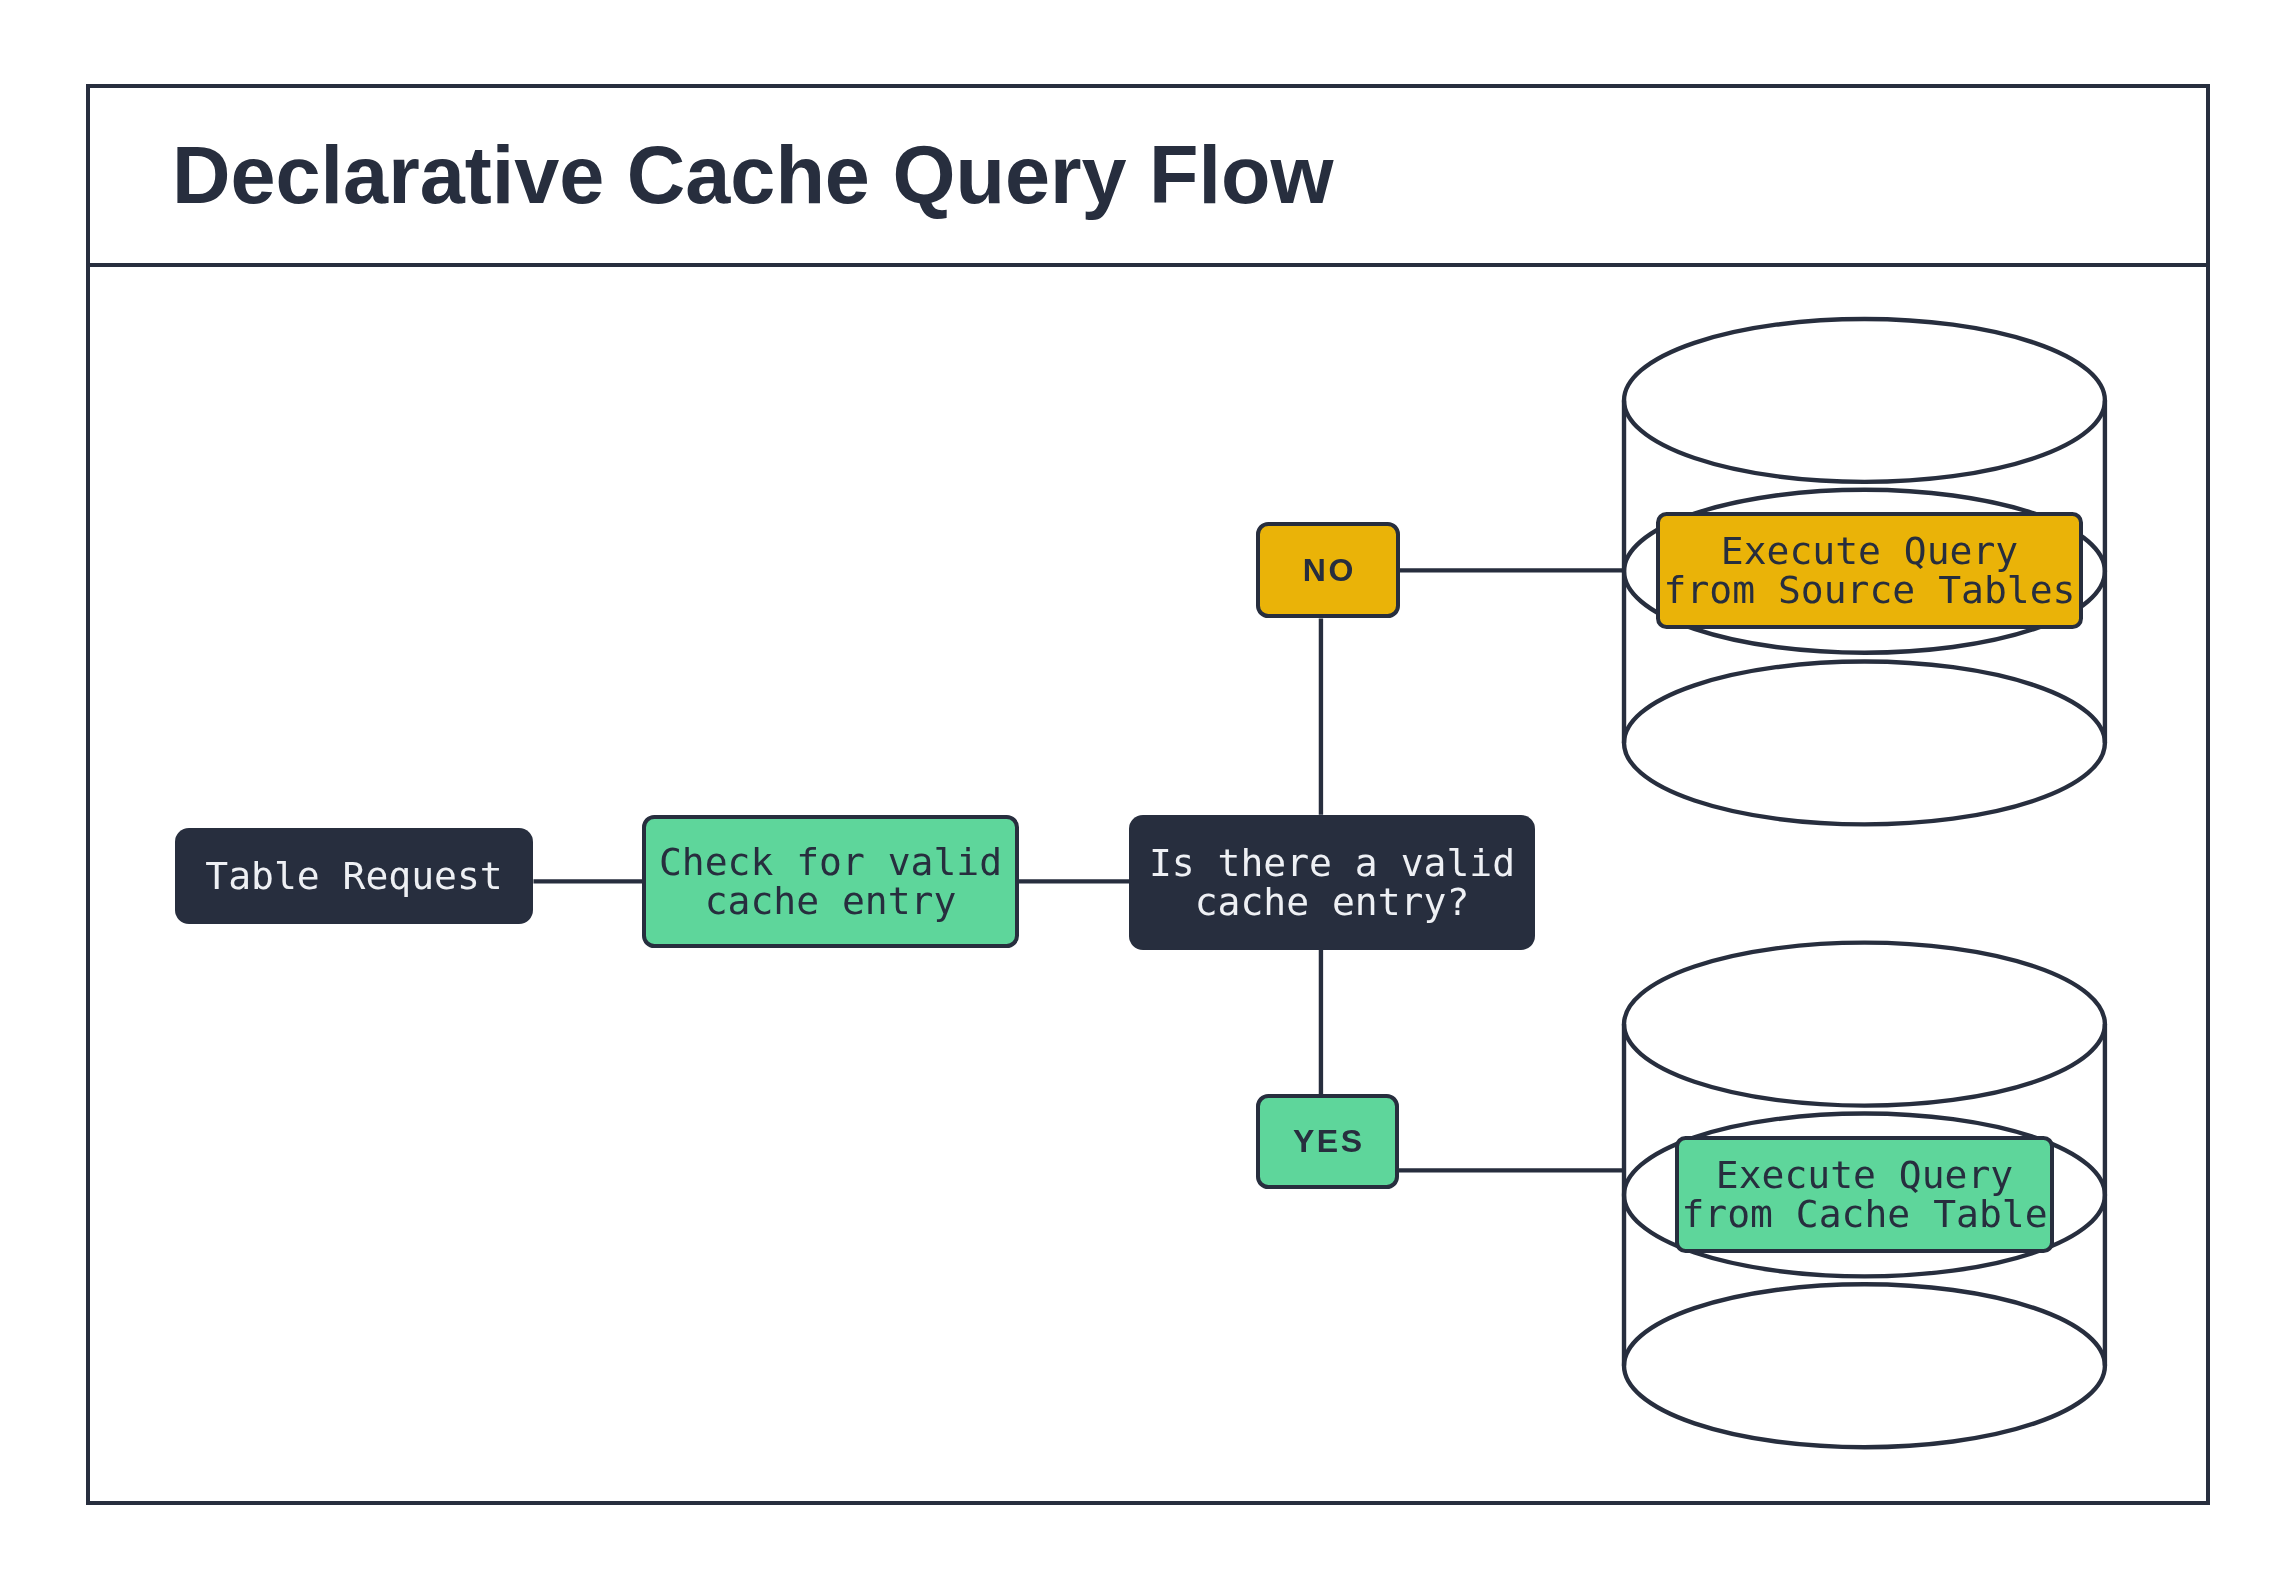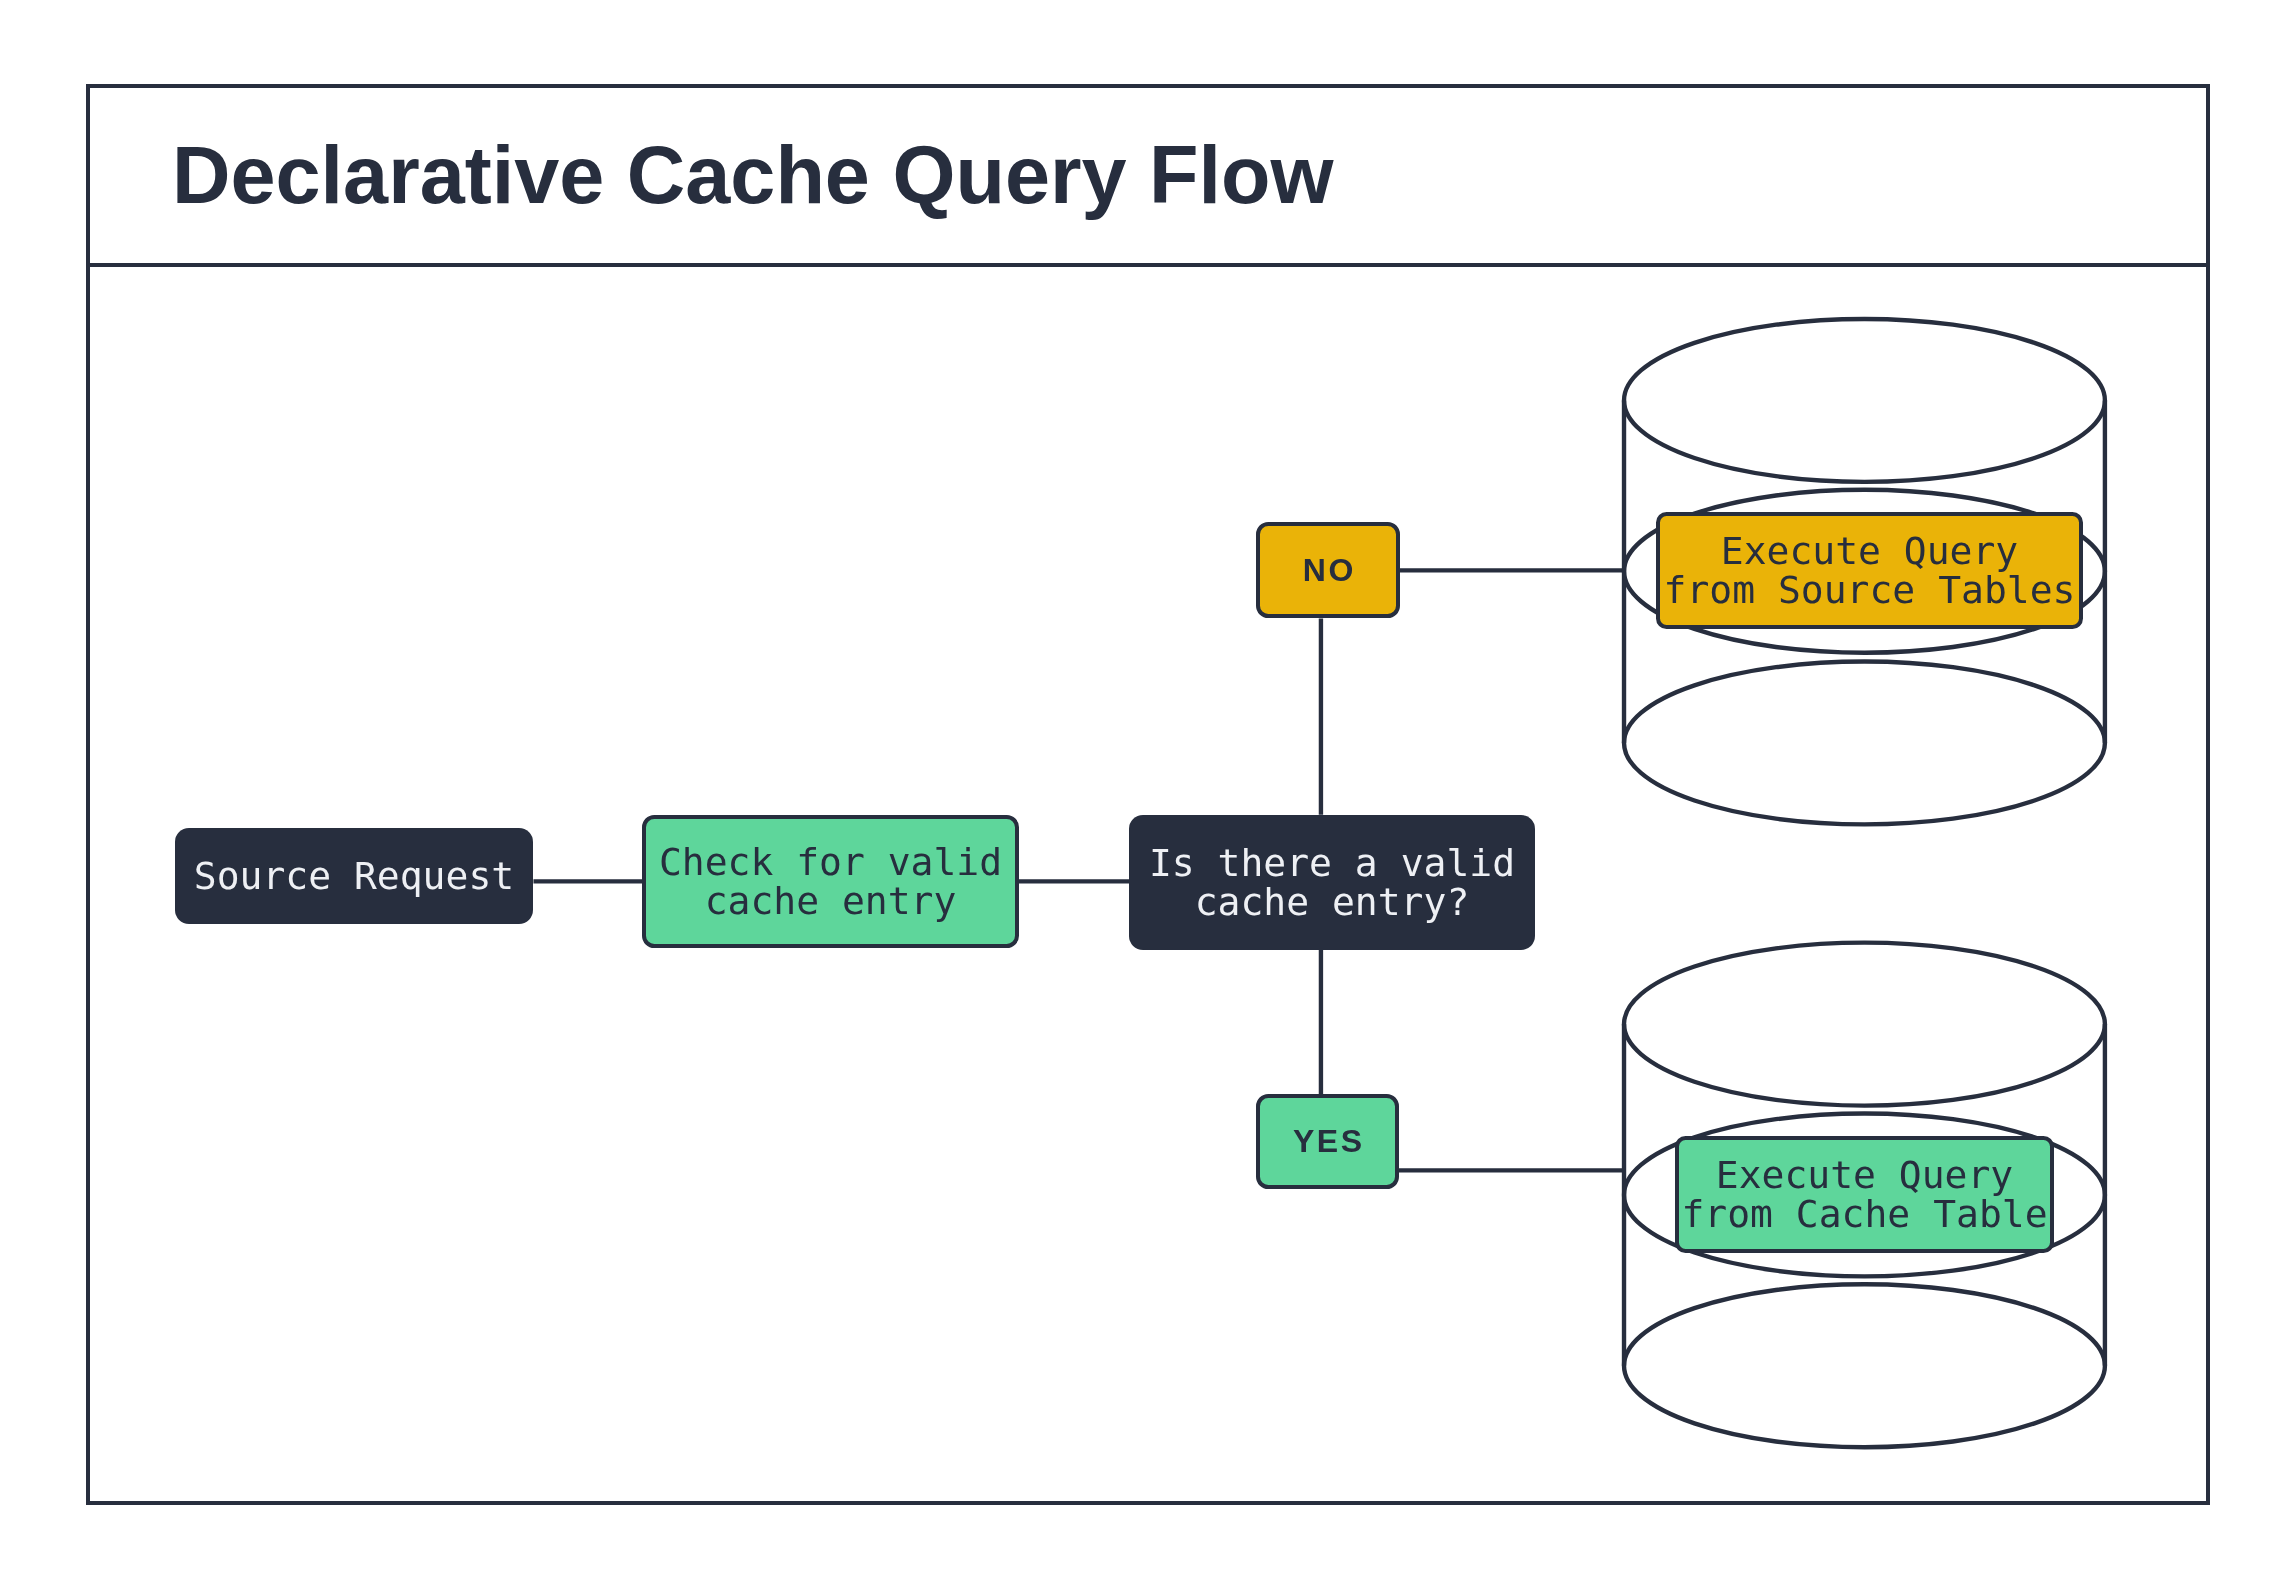--- a/index.html
+++ b/index.html
@@ -126,21 +126,21 @@
 
     <g fill="none" stroke-width="5" stroke="#272e3e">
       <line x1="1854" y1="1169" x2="1854" y2="1559"></line>
       <line x1="2403" y1="1169" x2="2403" y2="1559"></line>
       <ellipse cx="2128.5" cy="1169" rx="274.5" ry="93"></ellipse>
       <ellipse cx="2128.5" cy="1364" rx="274.5" ry="93"></ellipse>
       <ellipse cx="2128.5" cy="1559" rx="274.5" ry="93"></ellipse>
     </g>
   </svg>
 
-  <div id="node-query" class="node dark">Source Request</div>
+  <div id="node-query" class="node dark">Table Request</div>
 
   <div id="node-check" class="node green">Check for valid
 cache entry</div>
 
   <div id="node-decision" class="node dark">Is there a valid
 cache entry?</div>
 
   <div id="node-no" class="node white edge-label">NO</div>
 
   <div id="node-yes" class="node green edge-label">YES</div>

